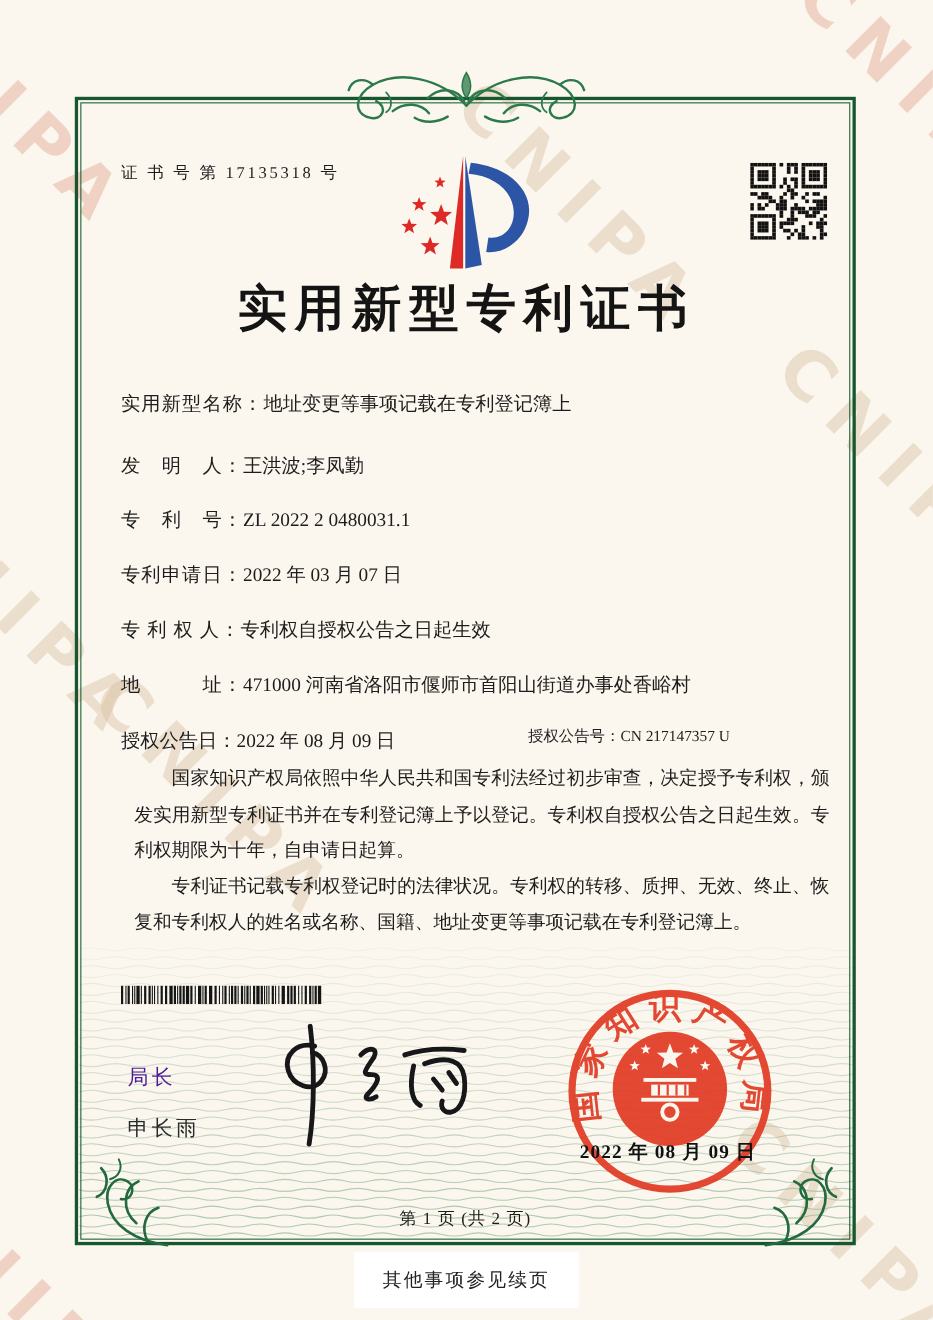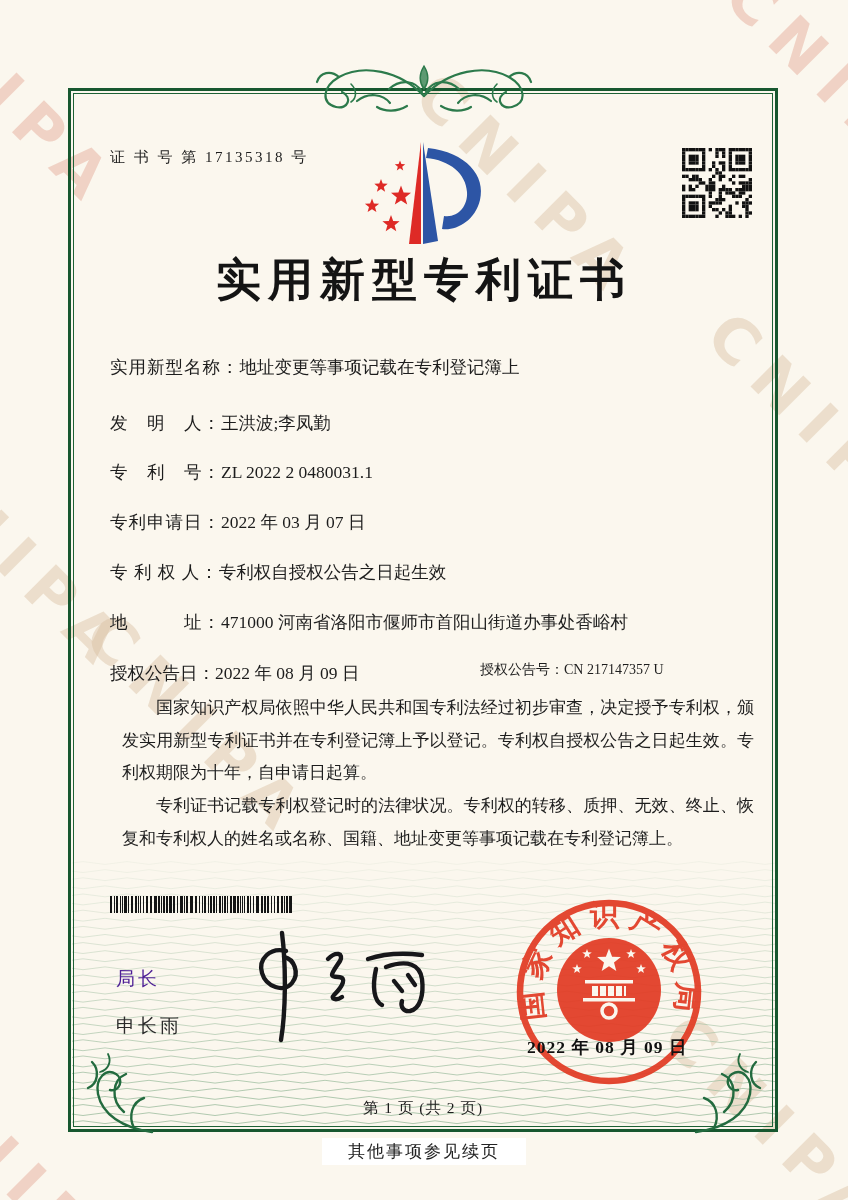--- a/index.html
+++ b/index.html
@@ -44,21 +44,21 @@
   .sig-title{left:116px;top:966px;font-size:19px;letter-spacing:3px;font-family:"Liberation Sans","DejaVu Sans",sans-serif;color:#4c1d95;}
   .sig-name{left:116px;top:1001px;font-size:19px;letter-spacing:3px;font-family:"Liberation Sans","DejaVu Sans",sans-serif;color:#2a2a2a;margin-top:12px;}
   
   .seal-date{left:527px;top:1035px;font-size:17.5px;letter-spacing:1px;color:#111;font-weight:bold;}
   
   .page-no{left:68px;top:1098px;width:710px;text-align:center;font-size:15.5px;letter-spacing:1px;}
   .note{
     left:0;top:1138px;width:848px;text-align:center;
   }
   .note span{
-    display:inline-block;background:#ffffff;padding:2px 26px;
+    display:inline-block;background:#ffffff;padding:14px 26px;
     font-size:17px;letter-spacing:2px;color:#222;
   }
   svg{display:block;}
 </style>
 </head>
 <body>
 
 <div id="wm-layer">
     <div class="wm pink" style="left: -70px; top: -32px;">CNIPA</div>
     <div class="wm pink" style="left: 762px; top: -42px;">CNIPA</div>

